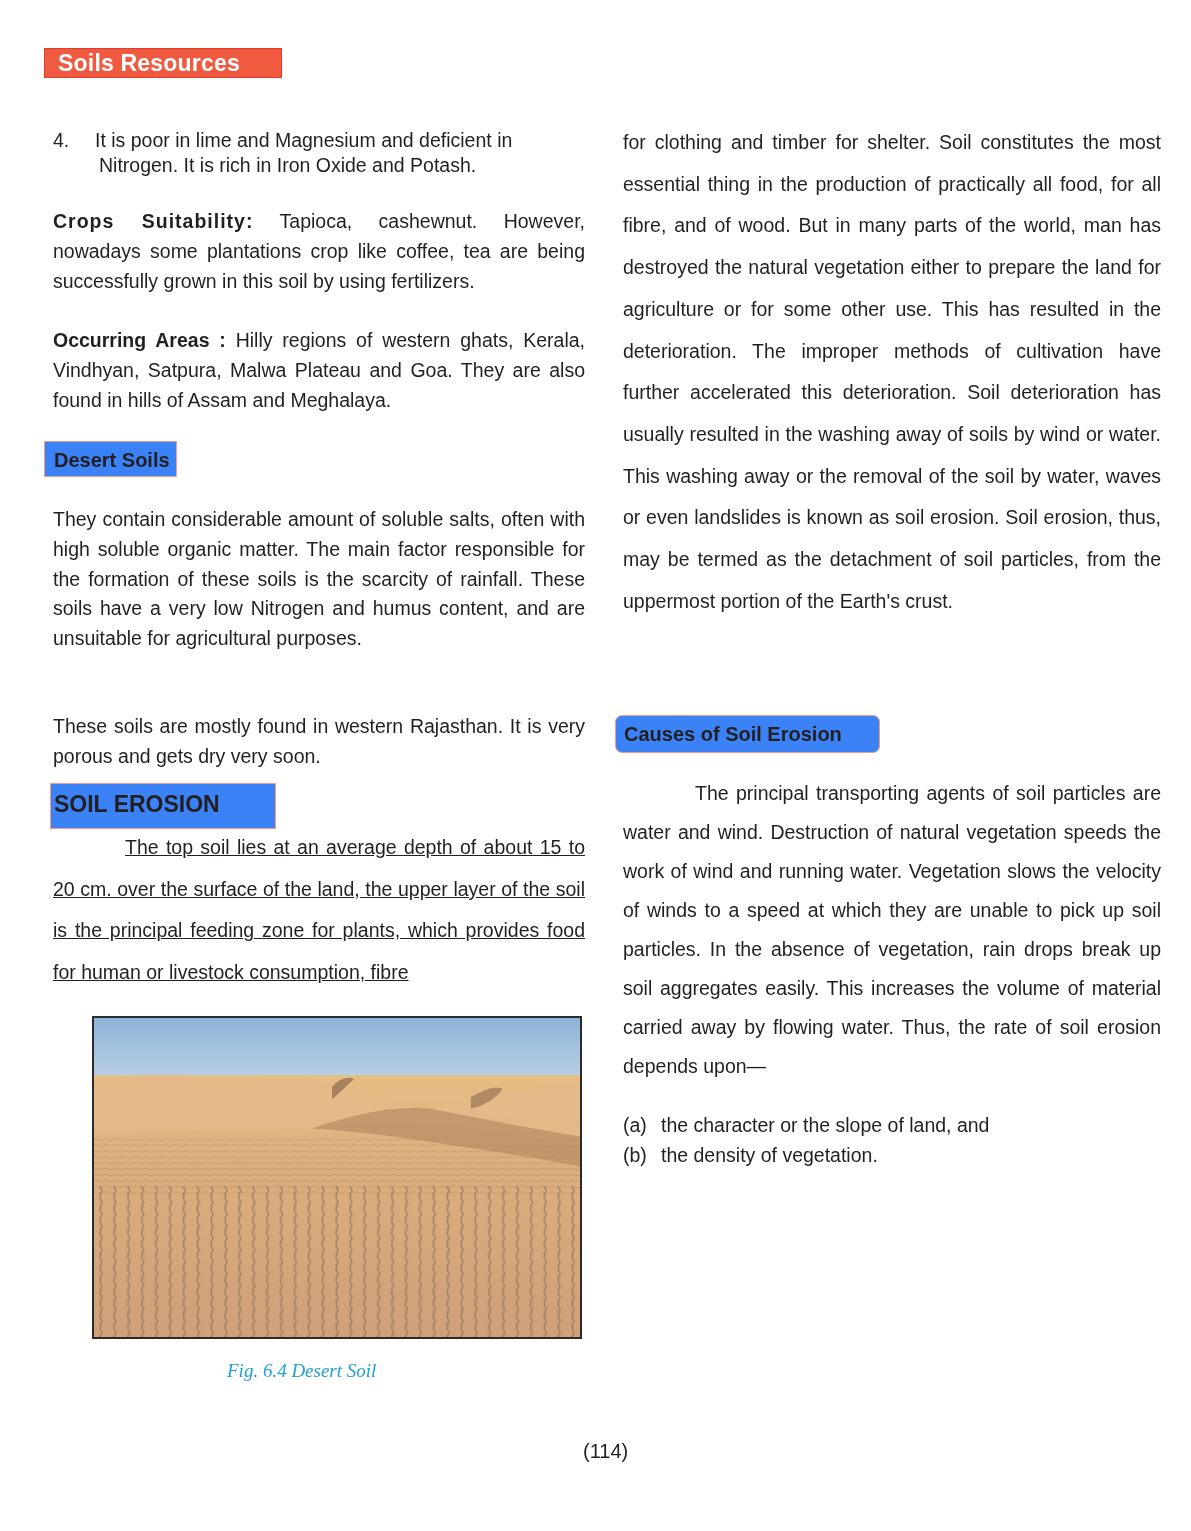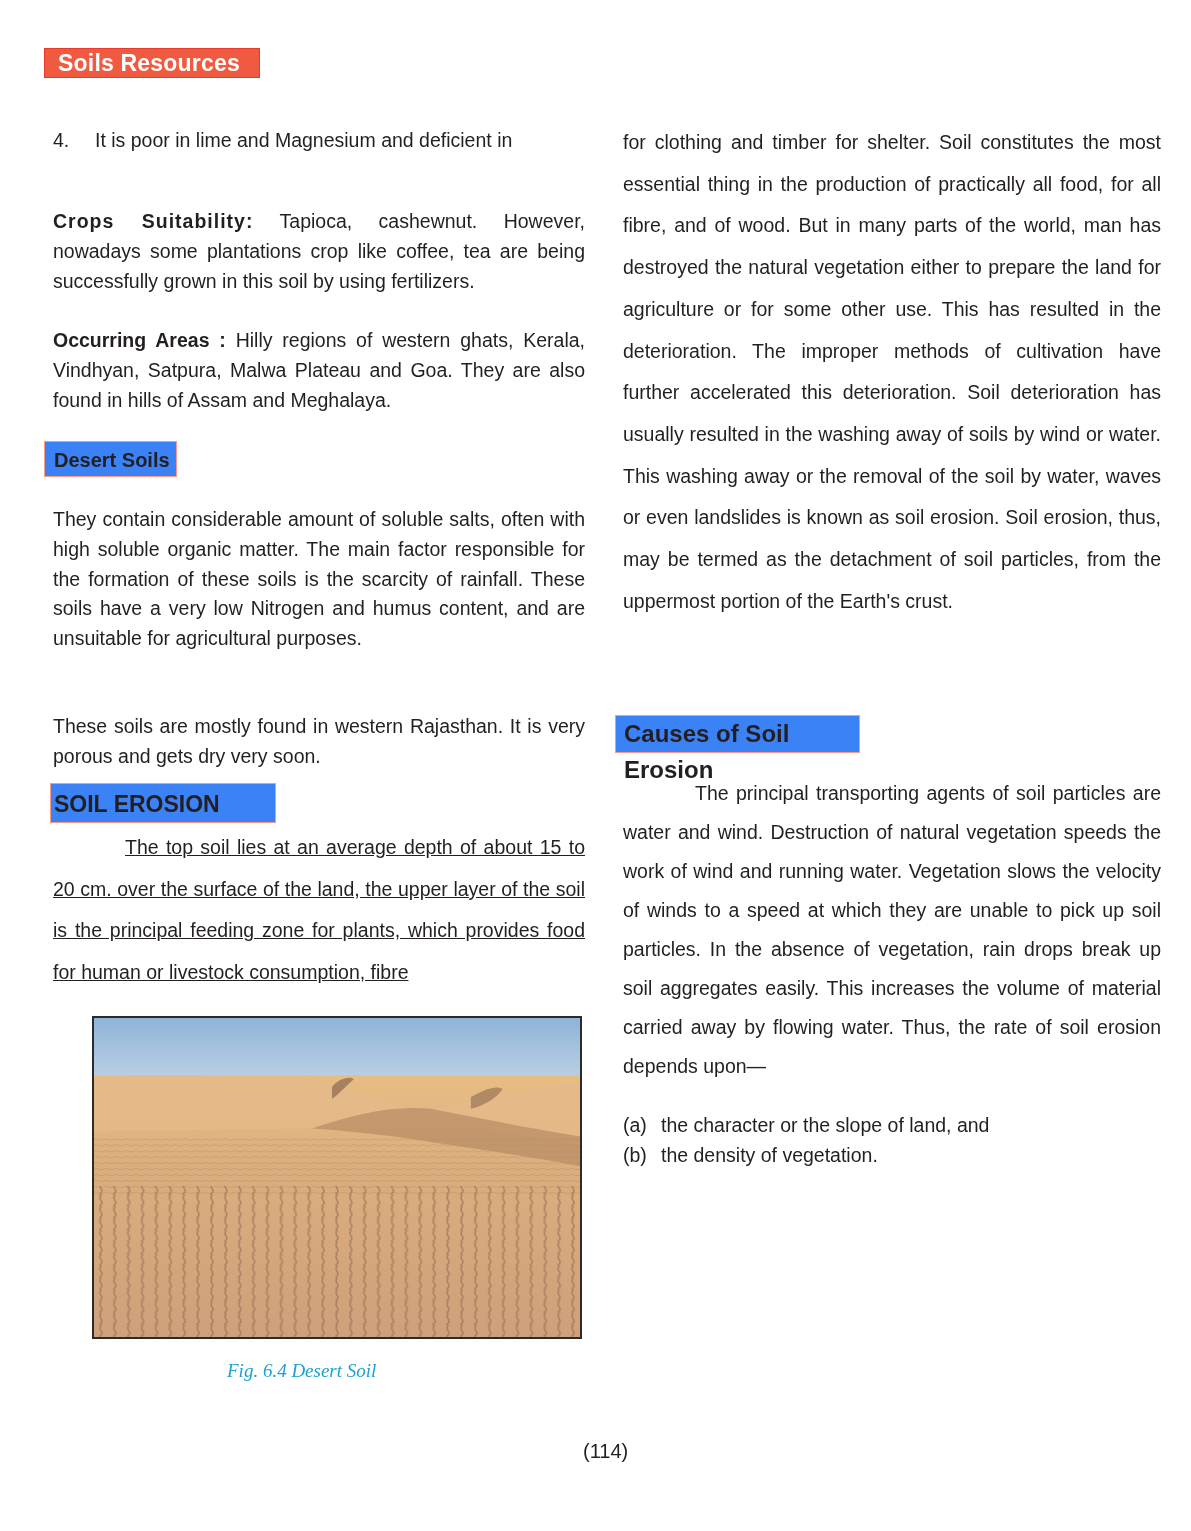--- a/index.html
+++ b/index.html
@@ -1,21 +1,21 @@
 <!DOCTYPE html>
 <html><head>
 <meta charset="utf-8">
 <style>
   html, body { margin: 0; padding: 0; background: #ffffff; }
   body {
     width: 1191px; height: 1531px; position: relative; overflow: hidden;
     font-family: "Liberation Sans", sans-serif; color: #231f20;
   }
   .header-tag {
-    position: absolute; left: 44px; top: 48px; width: 216px; height: 30px;
+    position: absolute; left: 44px; top: 48px; width: 238px; height: 30px;
     background: #f05a40; border: 1px solid #e8392b; box-sizing: border-box;
     color: #ffffff; font-weight: bold; font-size: 23px; line-height: 28px;
     padding-left: 13px; letter-spacing: 0.2px;
   }
   .col { position: absolute; font-size: 19.5px; color: #231f20; }
   .col p { margin: 0; text-align: justify; }
   .left { left: 53px; width: 532px; }
   .right { left: 623px; width: 538px; }
 
   .p-tight { line-height: 29.8px; }
@@ -24,22 +24,22 @@
   .numbered { display: flex; line-height: 25px; }
   .numbered .num { width: 42px; flex: none; }
   .numbered .txt { flex: 1; text-align: justify; }
 
   .lbl { font-weight: bold; }
   .tag {
     position: absolute; background: #3b82f6; border: 1px solid #f79b84; box-sizing: border-box;
     font-weight: bold; color: #231f20;
   }
   .tag-desert { left: 44px; top: 441px; width: 133px; height: 36px; font-size: 20px; line-height: 36px; padding-left: 9px; }
-  .tag-erosion { left: 50px; top: 783px; width: 226px; height: 40px; font-size: 23px; line-height: 40px; padding-left: 3px; }
-  .tag-causes { left: 615px; top: 715px; width: 245px; height: 38px; font-size: 24px; line-height: 36px; padding-left: 8px; }
+  .tag-erosion { left: 50px; top: 783px; width: 226px; height: 46px; font-size: 23px; line-height: 40px; padding-left: 3px; }
+  .tag-causes { left: 615px; top: 715px; width: 265px; height: 38px; font-size: 20px; line-height: 36px; padding-left: 8px; border-radius: 7px; }
 
   .indent { text-indent: 72px; }
 
   .figure {
     position: absolute; left: 92px; top: 1016px; width: 490px; height: 323px;
     border: 2px solid #2b2b2b; box-sizing: border-box; overflow: hidden;
   }
   .figure svg { display: block; width: 100%; height: 100%; }
   .caption {
     position: absolute; left: 227px; top: 1360px; font-family: "Liberation Serif", serif;
@@ -56,20 +56,21 @@
 
 <div class="header-tag">Soils Resources</div>
 
 <div class="col left" style="top:128px;">
   <div class="numbered">
     <span class="num">4.</span>
     <div class="txt">
       <span>It is poor in lime and Magnesium and deficient in</span>
     </div>
   </div>
+  <div style="padding-left:46px; line-height:25px;">Nitrogen. It is rich in Iron Oxide and Potash.</div>
 </div>
 
 <div class="col left" style="top:207px;">
   <p class="p-tight"><span class="lbl" style="letter-spacing:1px;">Crops Suitability:</span><span> Tapioca, cashewnut. However, nowadays some plantations crop like coffee, tea are being successfully grown in this soil by using fertilizers.</span></p>
 </div>
 
 <div class="col left" style="top:326px;">
   <p class="p-tight"><span class="lbl">Occurring Areas :</span><span> Hilly regions of western ghats, Kerala, Vindhyan, Satpura, Malwa Plateau and Goa. They are also found in hills of Assam and Meghalaya.</span></p>
 </div>
 

